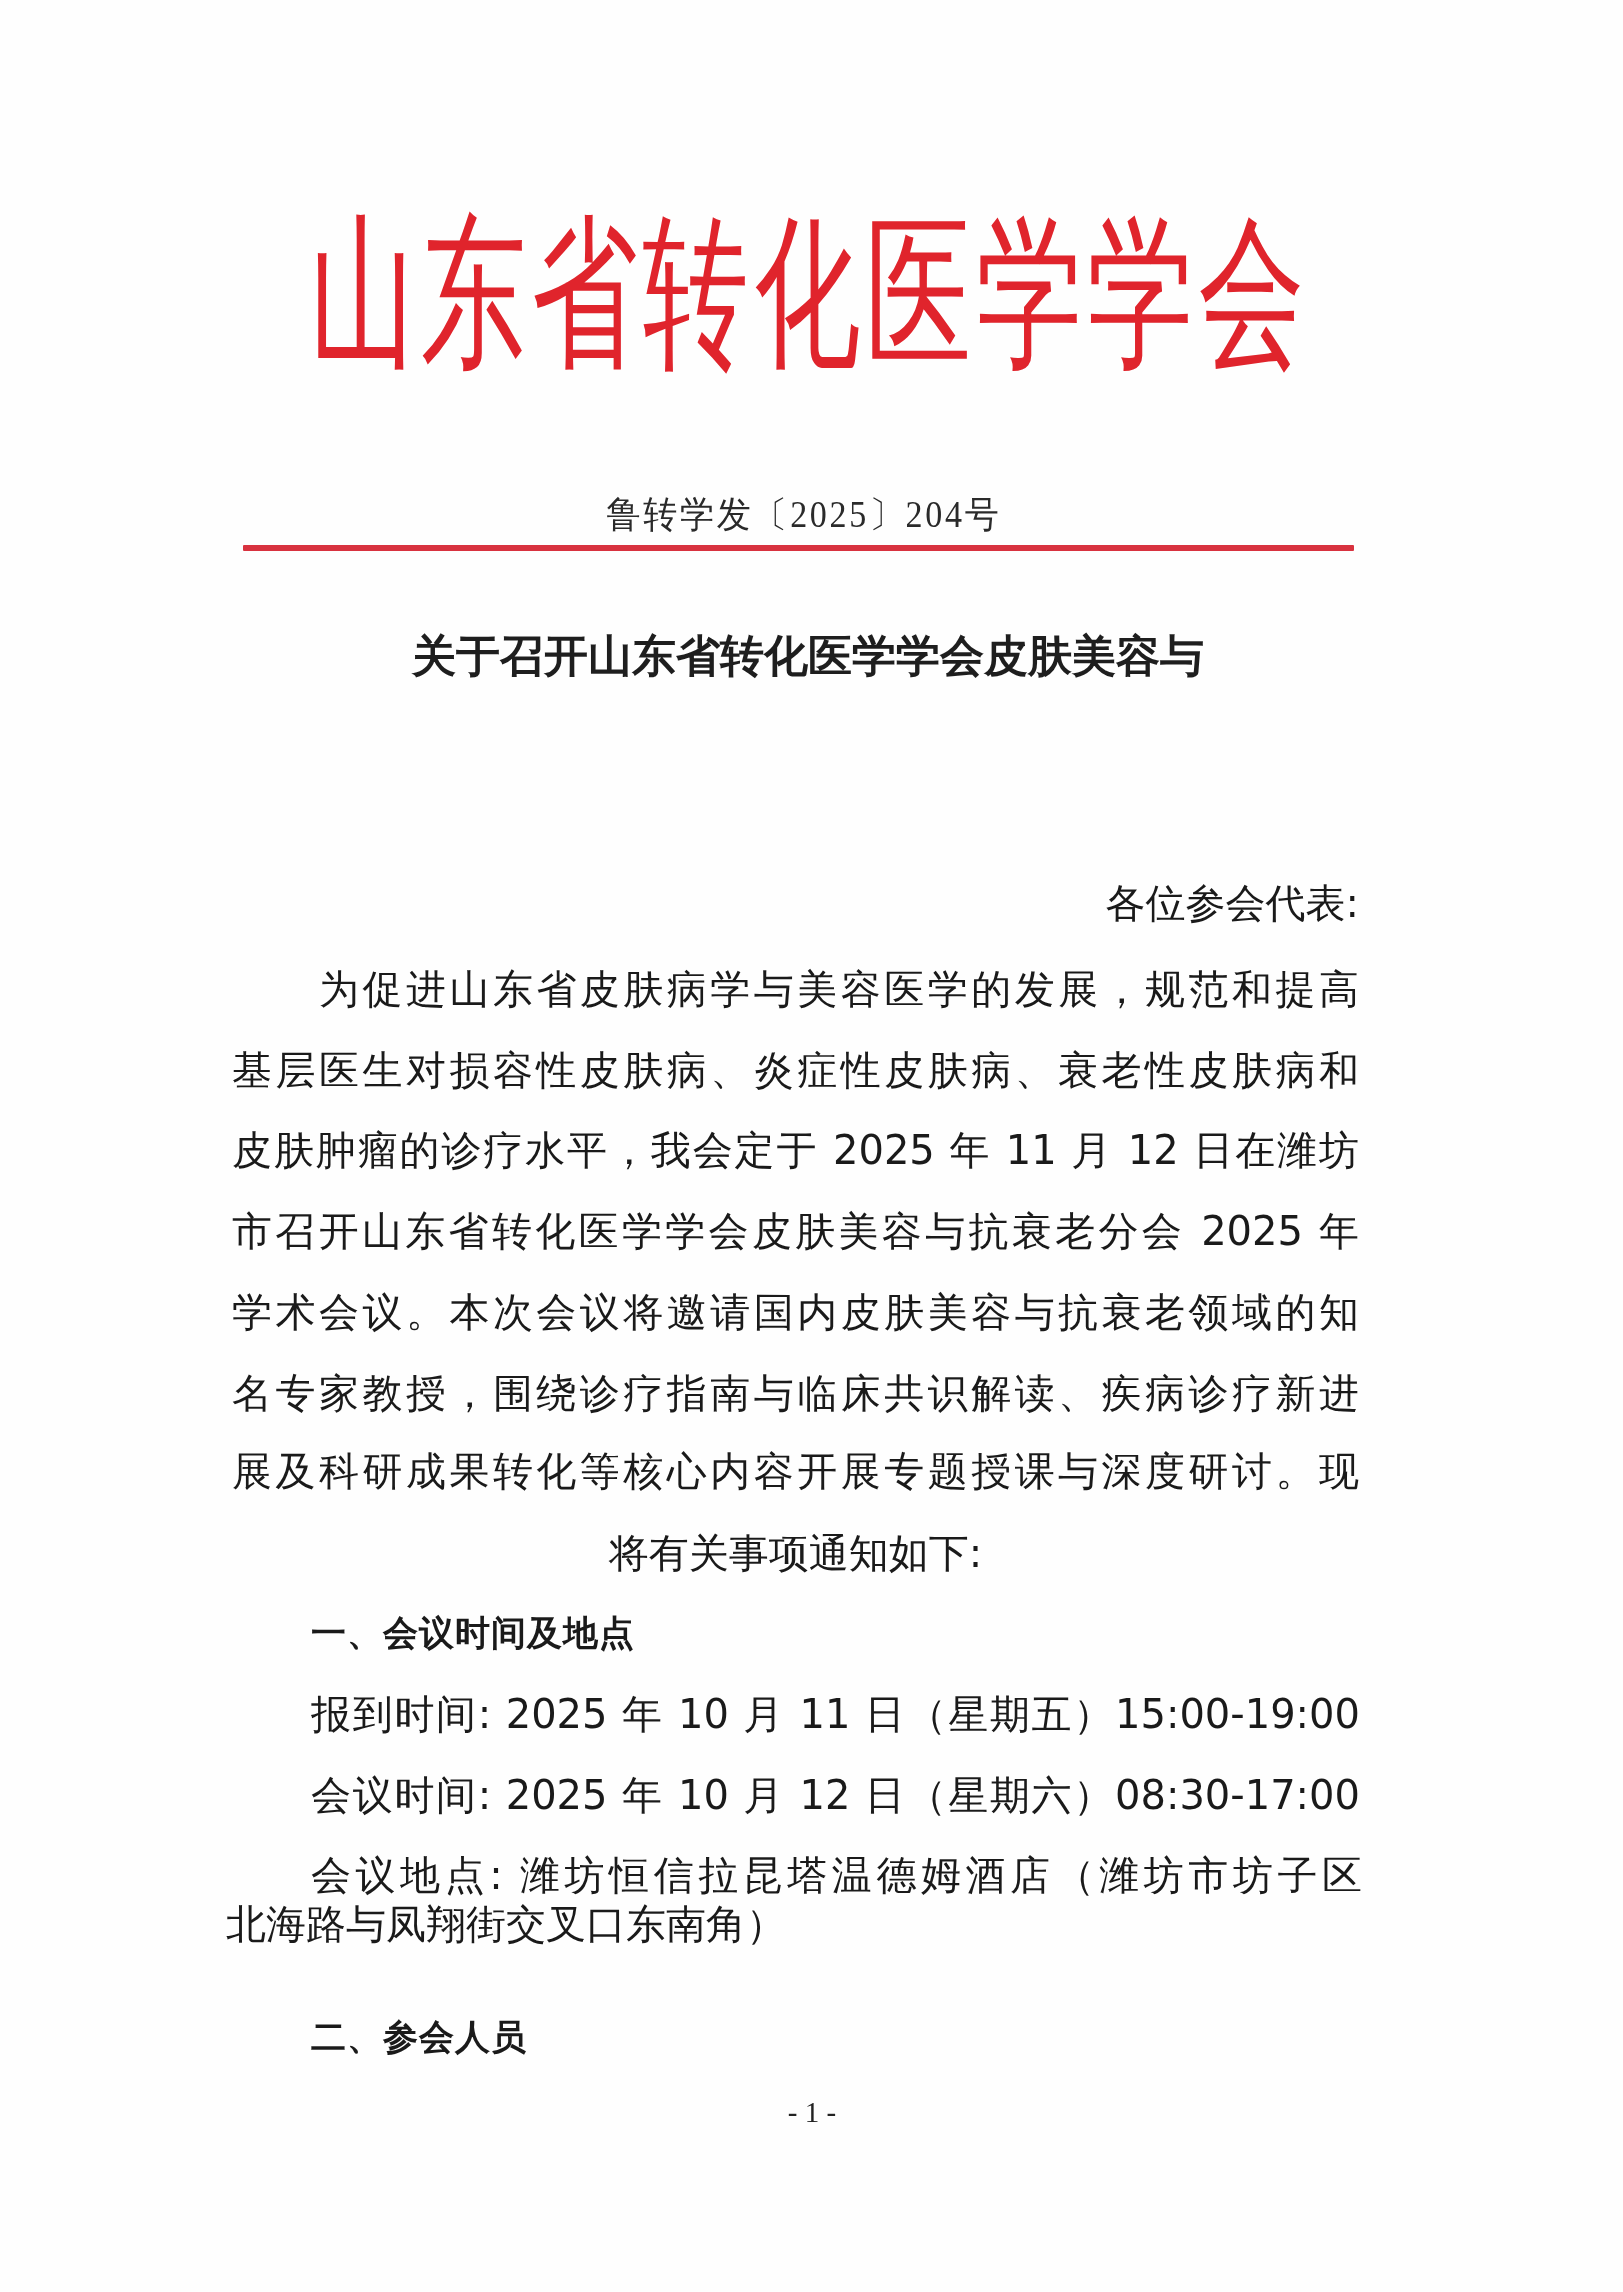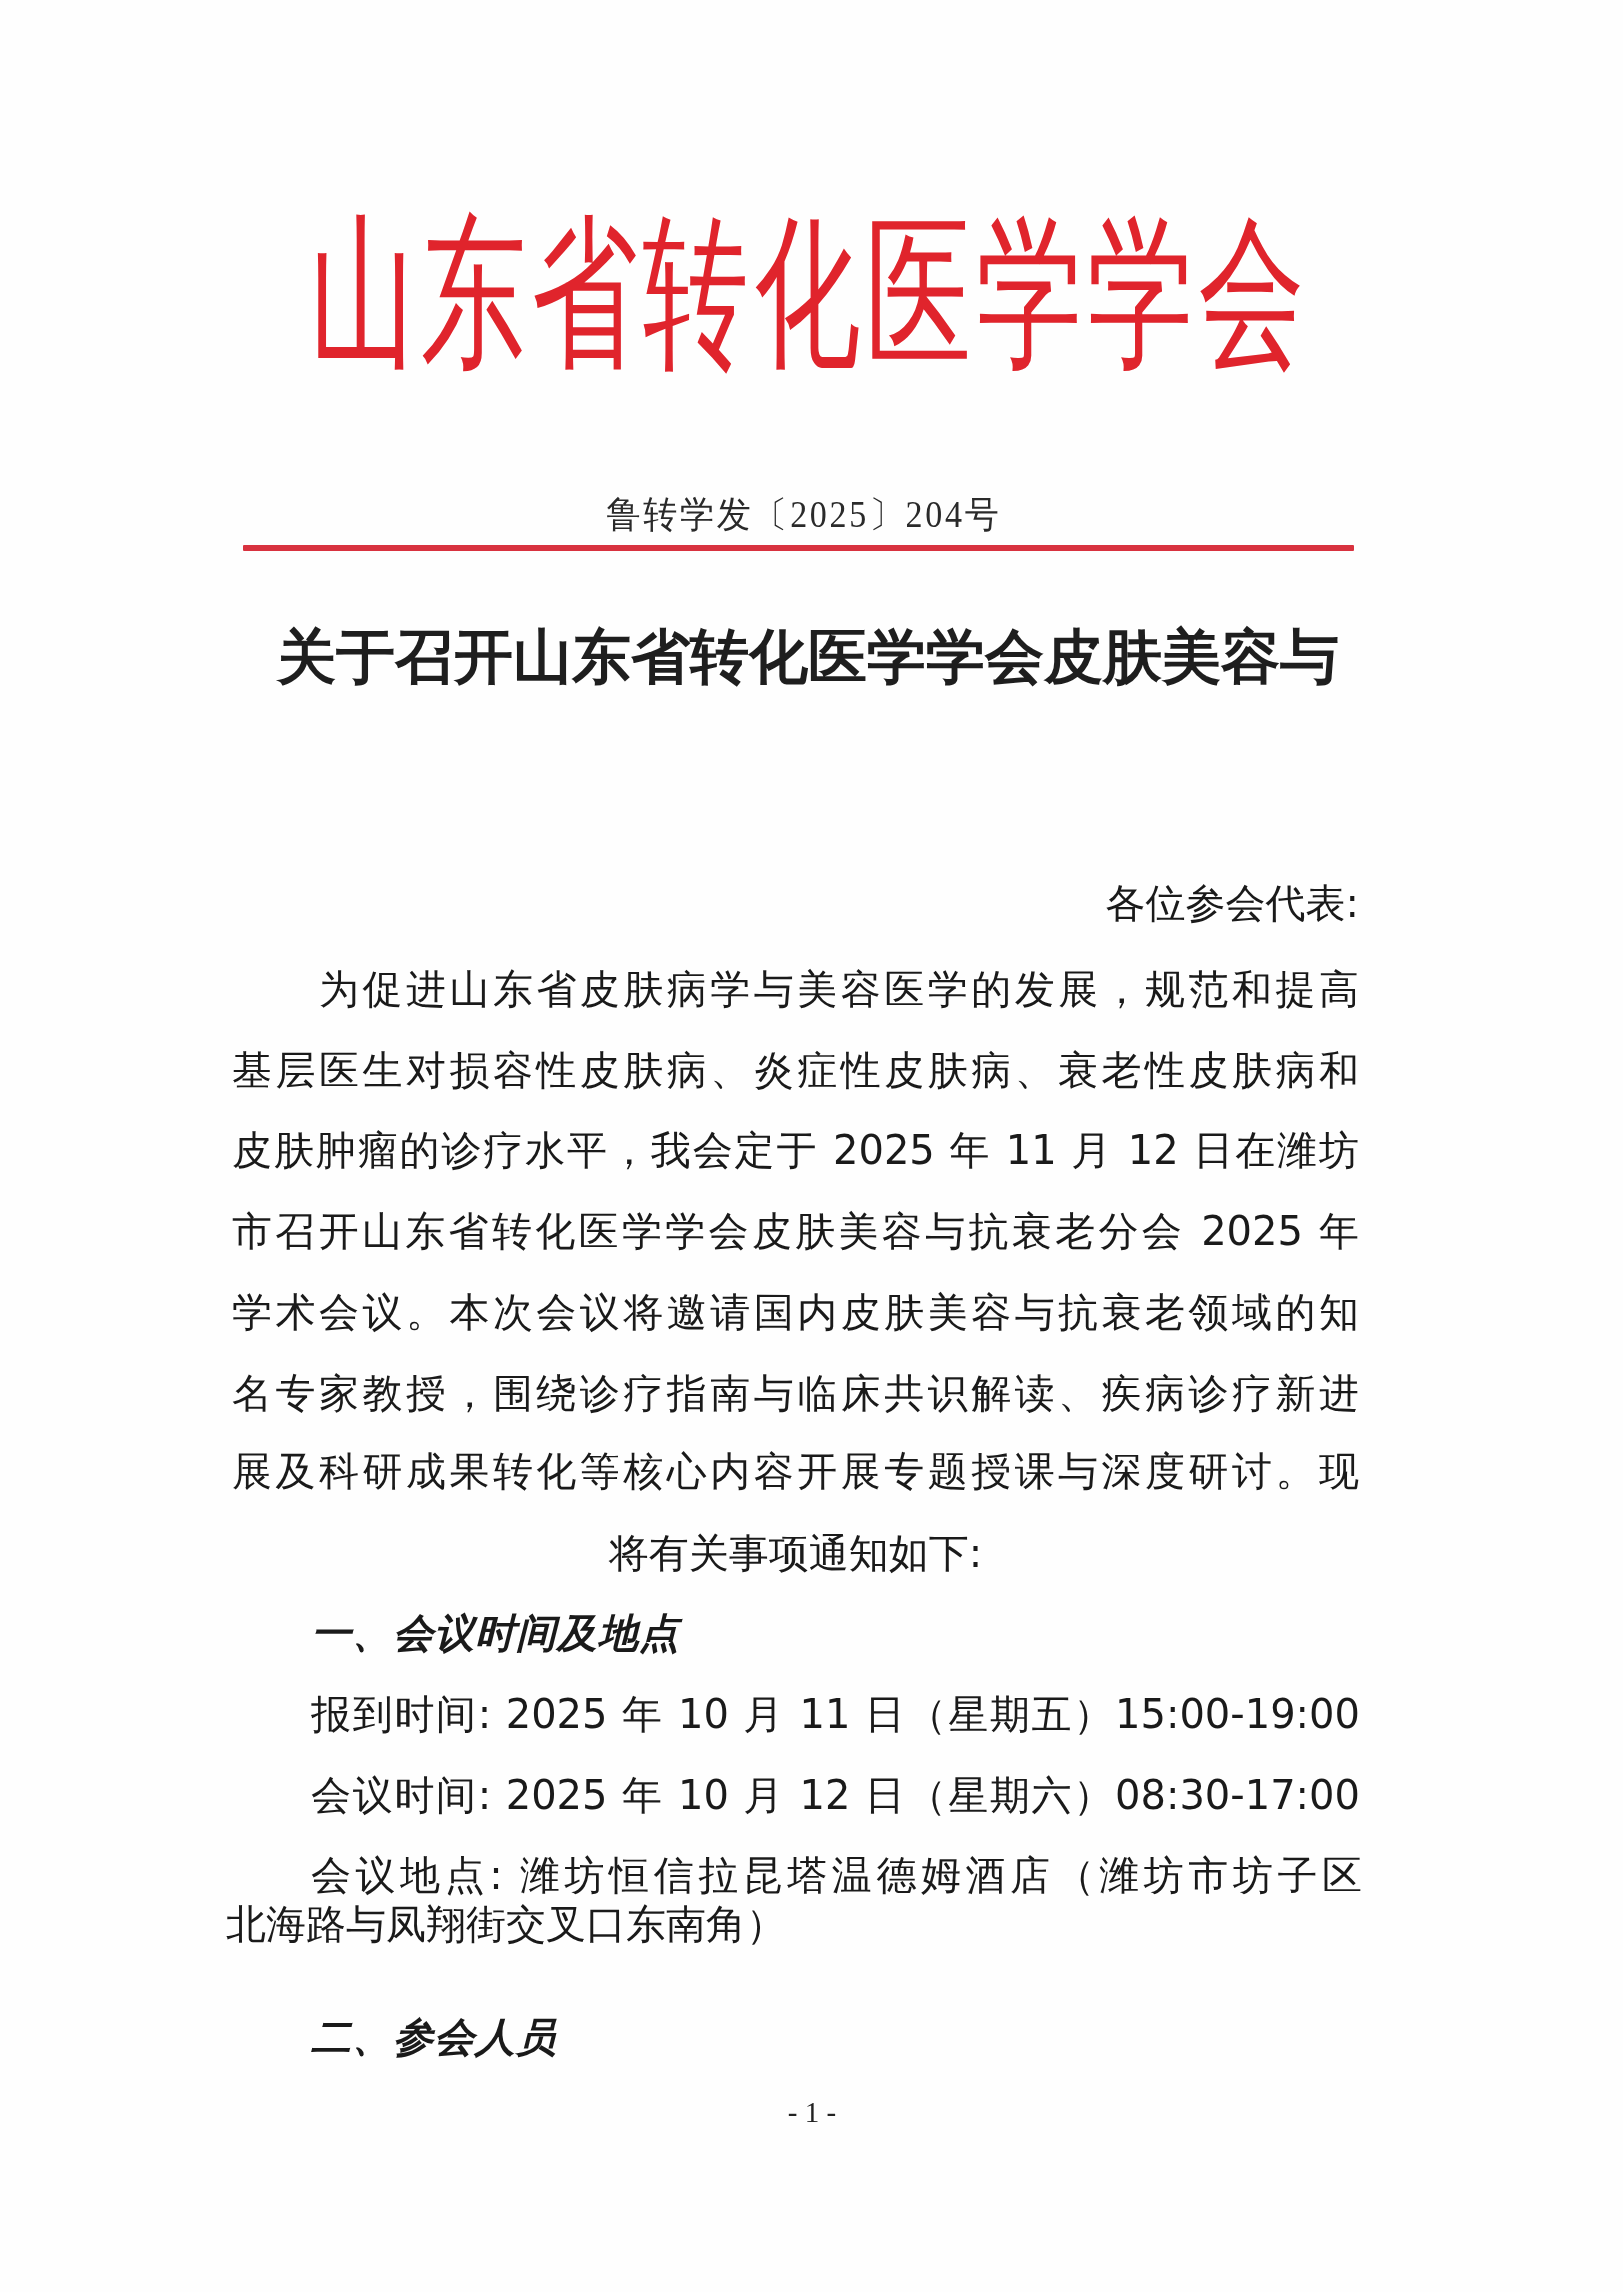--- a/index.html
+++ b/index.html
@@ -67,21 +67,21 @@
       border-radius: 1px;
     }
     .doc-title {
       position: absolute;
       left: 225px;
       top: 617px;
       width: 1166px;
       text-align: center;
       font-family: Liberation Serif, serif;
       font-weight: bold;
-      font-size: 59px;
+      font-size: 44px;
       line-height: 80px;
       color: #1e1e1e;
     }
     .doc-title .line {
       display: block;
       white-space: nowrap;
     }
     .body-block {
       position: absolute;
       left: 232px;
@@ -104,23 +104,22 @@
       text-align-last: justify;
     }
     .bline.indent {
       left: 87px;
       width: 1040px;
     }
     .bline.heading {
       left: 79px;
       font-weight: bold;
       font-family: "DejaVu Sans", "Liberation Sans", sans-serif;
-      font-size: 40px;
+      font-size: 35px;
       letter-spacing: 1px;
-      font-style: italic;
     }
     .page-number {
       position: absolute;
       left: 714px;
       top: 2093px;
       width: 196px;
       text-align: center;
       font-family: "Liberation Serif", "DejaVu Serif", serif;
       font-size: 29px;
       line-height: 39px;

